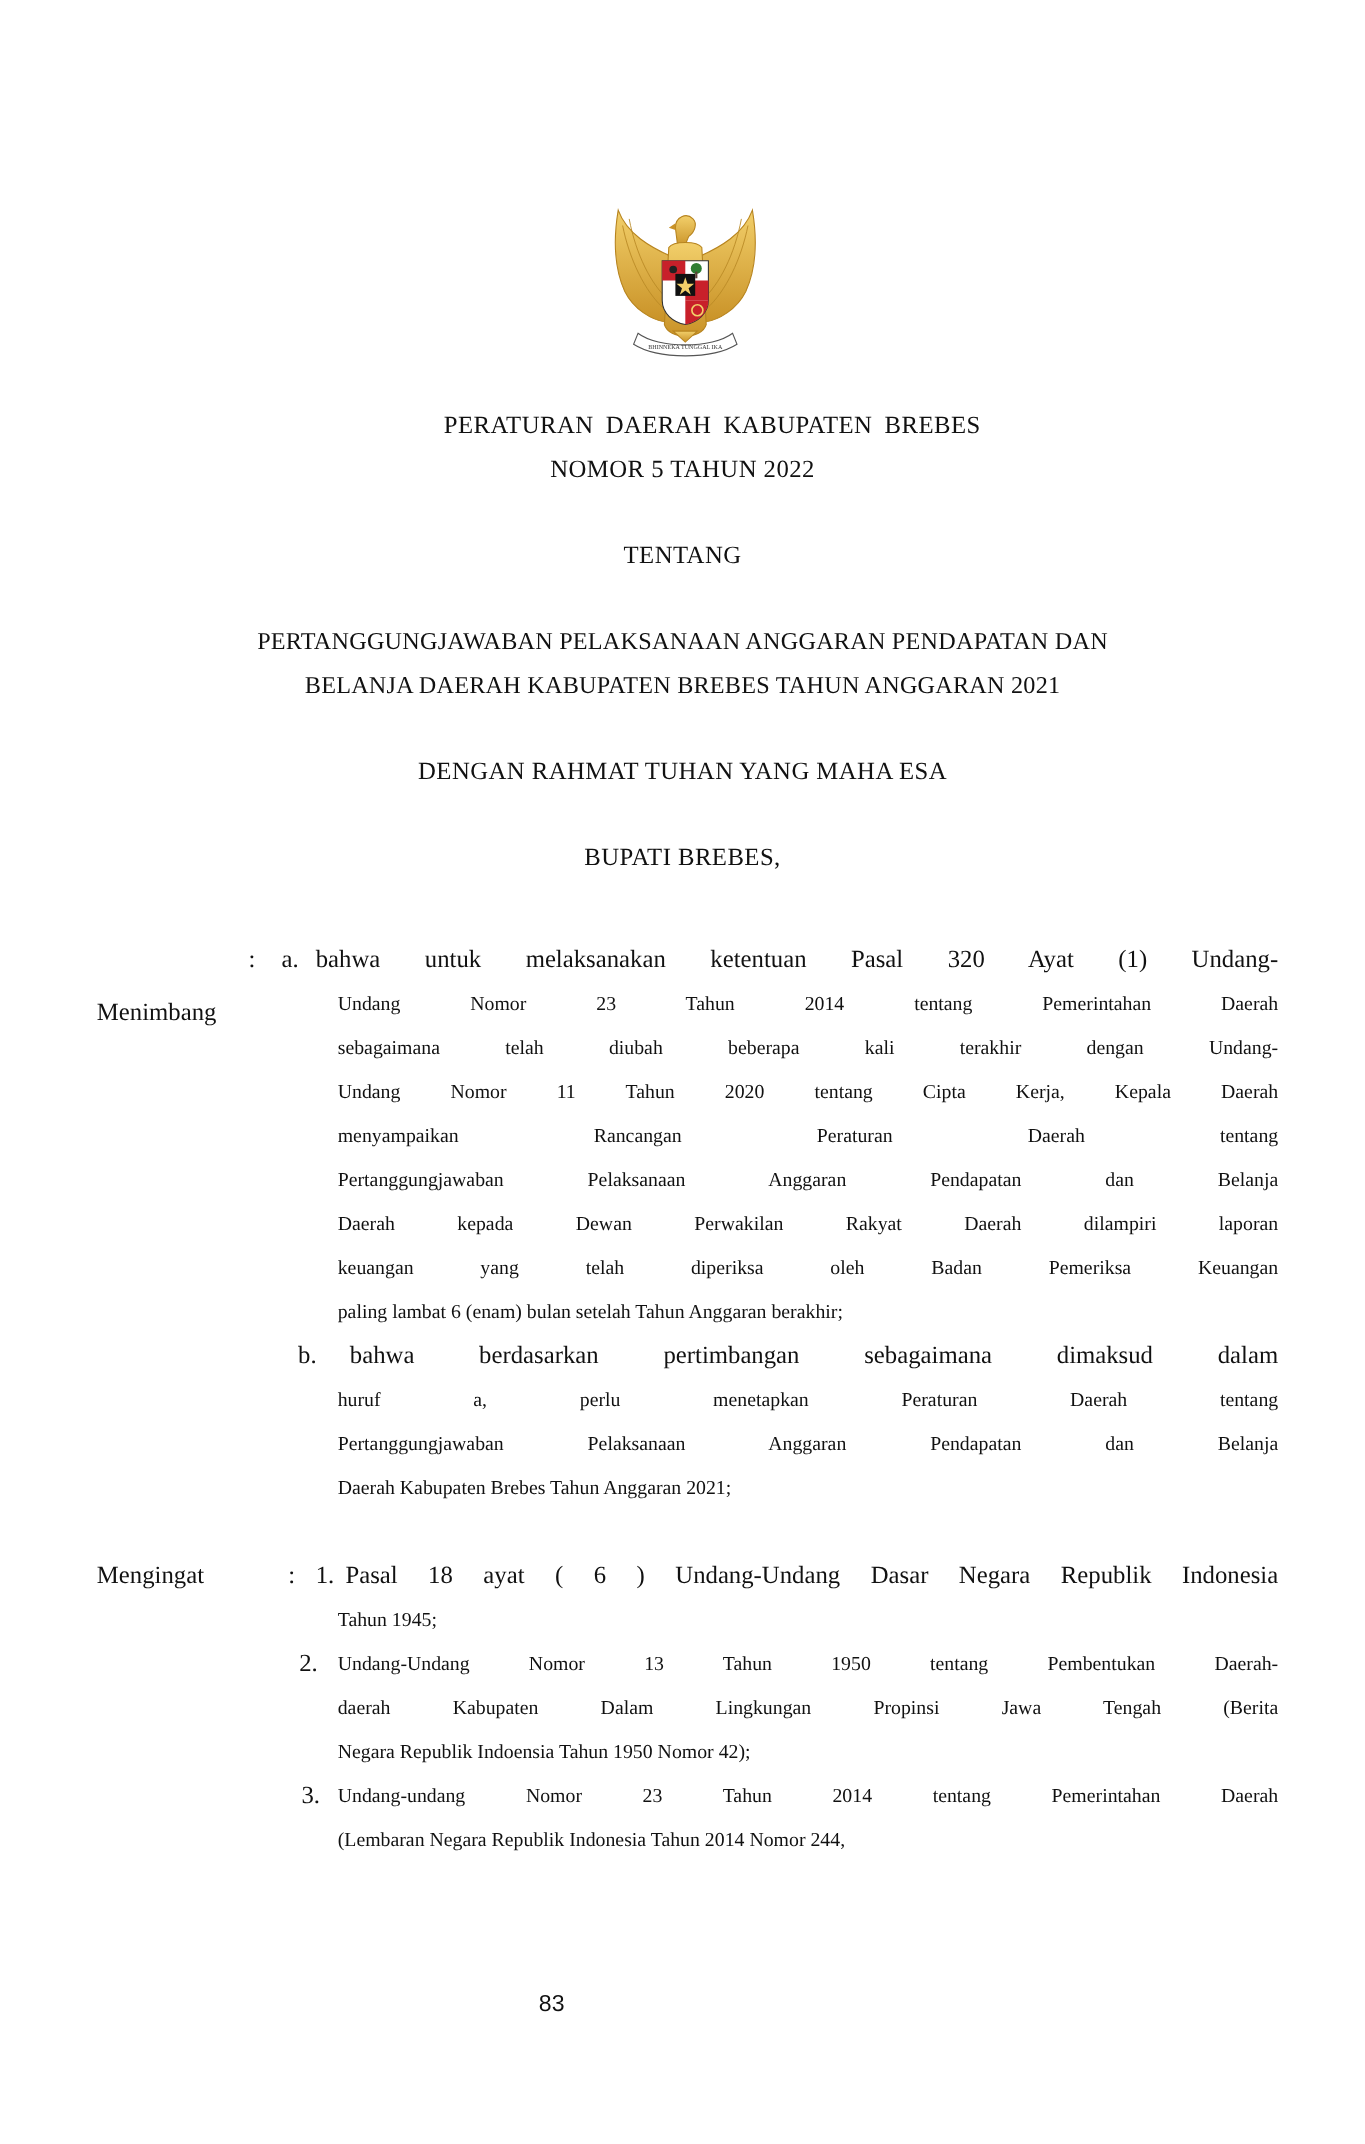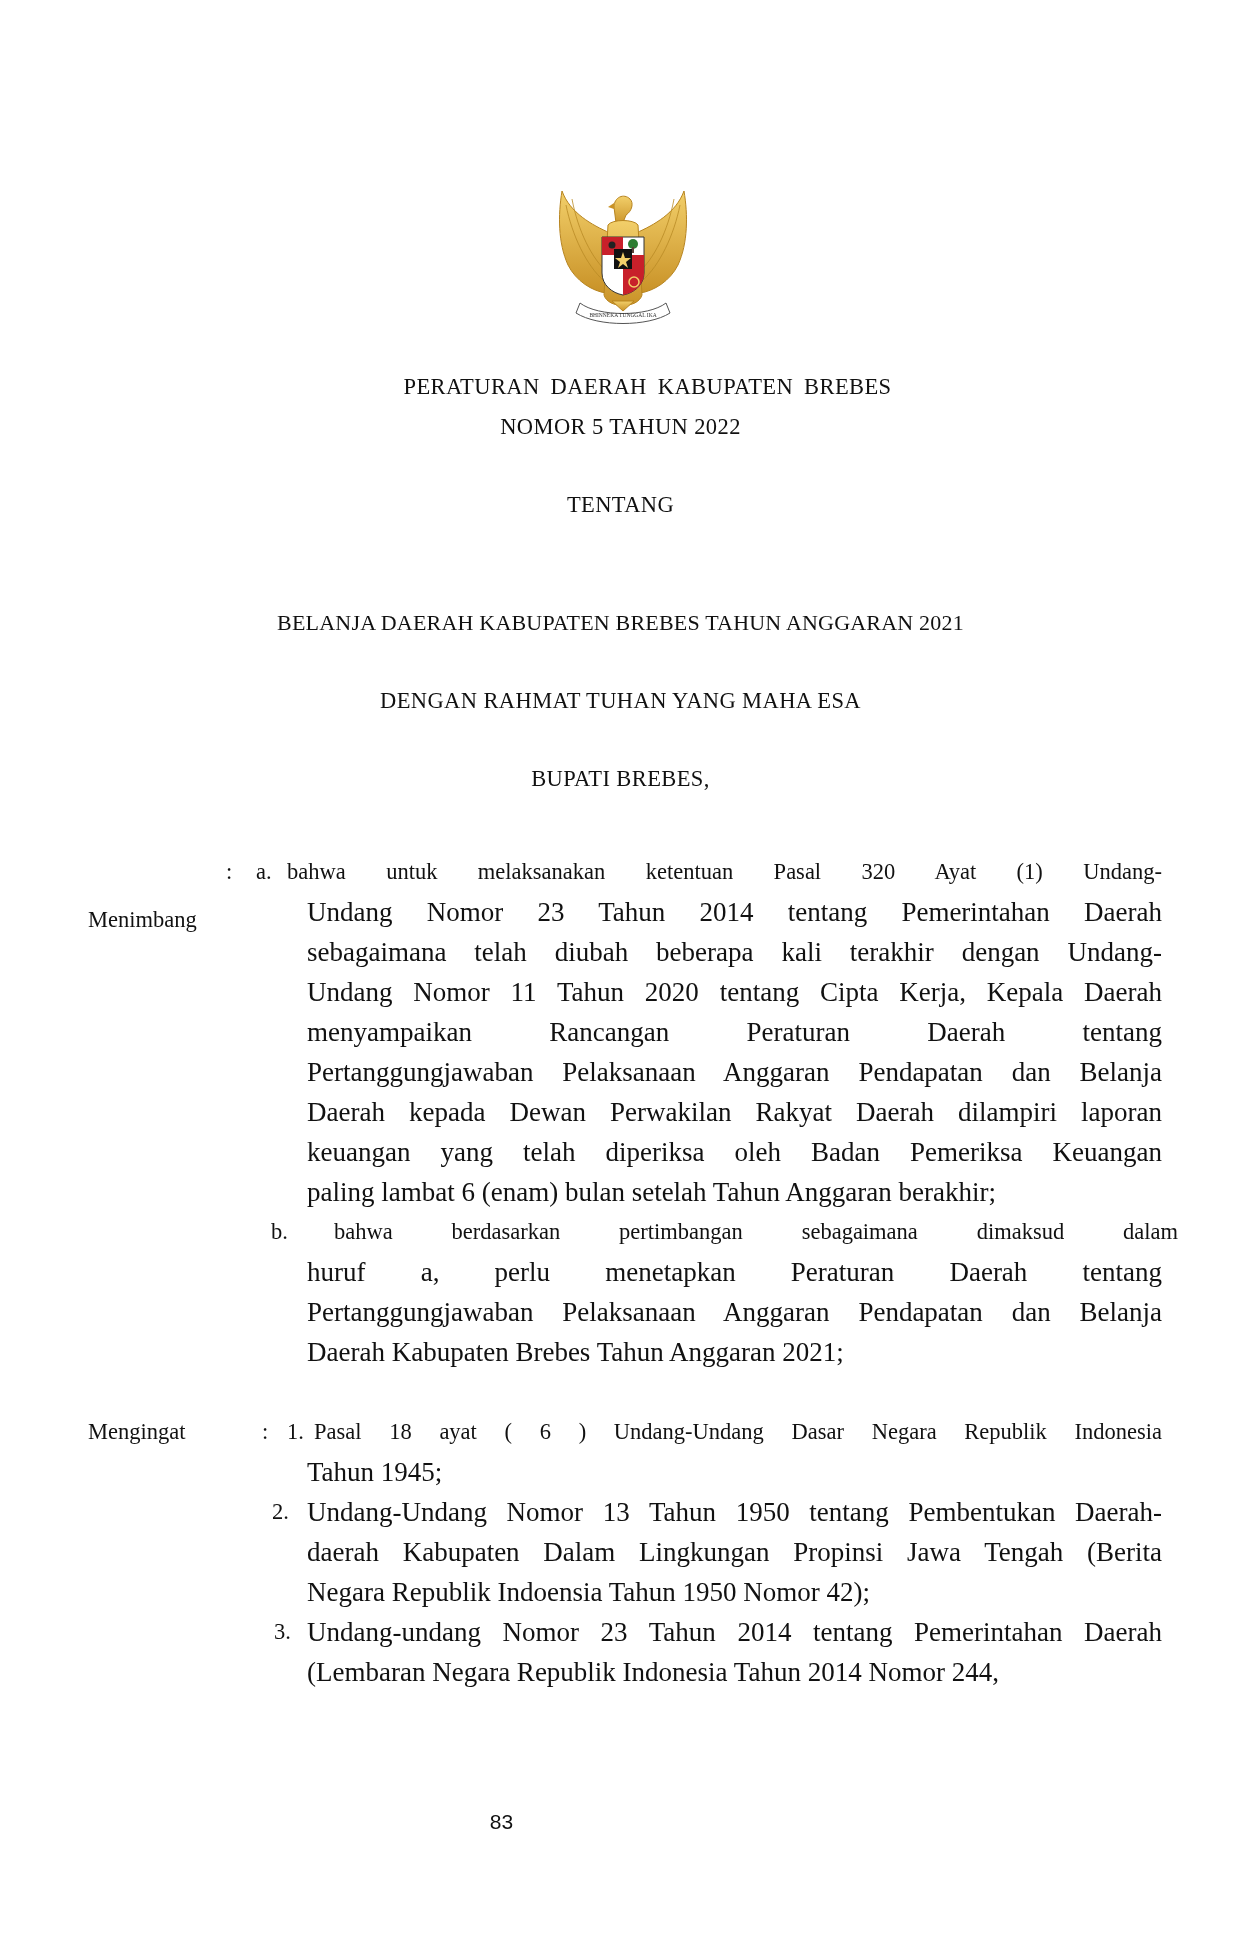--- a/index.html
+++ b/index.html
@@ -55,21 +55,21 @@
     }
     .marker {
       position: absolute;
     }
     .just {
       position: absolute;
       left: 307px;
       width: 855px;
       text-align: justify;
       text-align-last: justify;
-      font-size: 27px;
+      font-size: 18px;
       line-height: 40px;
       white-space: nowrap;
     }
     .just.last {
       text-align-last: left;
     }
     .first-line {
       position: absolute;
       width: 855px;
       font-size: 22.5px;
@@ -133,20 +133,21 @@
 
     <path d="M28 118 C46 132 96 132 114 118 L118 128 C96 142 46 142 24 128 Z" fill="#ffffff" stroke="#555" stroke-width="1"></path>
     <text x="71" y="132" text-anchor="middle" font-size="5.5" fill="#333" font-family="Liberation Serif, serif">BHINNEKA TUNGGAL IKA</text>
 
     <path d="M60 116 L71 126 L82 116 Z" fill="url(#gold)" stroke="#b7841f" stroke-width="1"></path>
   </svg>
 
   <div class="center-line wide" style="top:374px;">PERATURAN  DAERAH  KABUPATEN  BREBES</div>
   <div class="center-line" style="top:414px;">NOMOR 5 TAHUN 2022</div>
   <div class="center-line" style="top:492px;">TENTANG</div>
+  <div class="center-line" style="top:570px; font-size:22px; letter-spacing:0.2px;">PERTANGGUNGJAWABAN PELAKSANAAN ANGGARAN PENDAPATAN DAN</div>
   <div class="center-line" style="top:610px; font-size:22px; letter-spacing:0.2px;">BELANJA DAERAH KABUPATEN BREBES TAHUN ANGGARAN 2021</div>
   <div class="center-line" style="top:688px;">DENGAN RAHMAT TUHAN YANG MAHA ESA</div>
   <div class="center-line" style="top:766px;">BUPATI BREBES,</div>
 
   <div>
     <div class="row label" style="top:900px;">Menimbang</div>
     <div class="row colon" style="top:852px; left:226px;">:</div>
     <div class="row marker" style="top:852px; left:256px;">a.</div>
 
     <div>
@@ -156,21 +157,21 @@
       <div class="just" style="top: 972px; white-space: normal; height: 40px; overflow: visible;">Undang Nomor 11 Tahun 2020 tentang Cipta Kerja, Kepala Daerah</div>
       <div class="just" style="top: 1012px; white-space: normal; height: 40px; overflow: visible;">menyampaikan Rancangan Peraturan Daerah tentang</div>
       <div class="just" style="top: 1052px; white-space: normal; height: 40px; overflow: visible;">Pertanggungjawaban Pelaksanaan Anggaran Pendapatan dan Belanja</div>
       <div class="just" style="top: 1092px; white-space: normal; height: 40px; overflow: visible;">Daerah kepada Dewan Perwakilan Rakyat Daerah dilampiri laporan</div>
       <div class="just" style="top: 1132px; white-space: normal; height: 40px; overflow: visible;">keuangan yang  telah  diperiksa oleh Badan Pemeriksa Keuangan</div>
       <div class="just last" style="top: 1172px; white-space: normal; height: 40px; overflow: visible;">paling lambat 6 (enam) bulan setelah Tahun Anggaran berakhir;</div>
     </div>
 
     <div class="row marker" style="top:1212px; left:271px;">b.</div>
     <div>
-      <div class="first-line" style="top: 1212px; left: 318px; width: 844px; white-space: normal; height: 40px; overflow: visible; margin-left: 16px;">bahwa berdasarkan pertimbangan sebagaimana dimaksud dalam</div>
+      <div class="first-line" style="top: 1212px; left: 318px; width: 844px; white-space: normal; height: 40px; overflow: visible;">bahwa berdasarkan pertimbangan sebagaimana dimaksud dalam</div>
       <div class="just" style="top: 1252px; white-space: normal; height: 40px; overflow: visible;">huruf a, perlu menetapkan Peraturan Daerah tentang</div>
       <div class="just" style="top: 1292px; white-space: normal; height: 40px; overflow: visible;">Pertanggungjawaban Pelaksanaan Anggaran Pendapatan dan Belanja</div>
       <div class="just last" style="top: 1332px; white-space: normal; height: 40px; overflow: visible;">Daerah Kabupaten Brebes Tahun Anggaran 2021;</div>
     </div>
   </div>
 
   <div>
     <div class="row label" style="top:1412px;">Mengingat</div>
     <div class="row colon" style="top:1412px; left:262px;">:</div>
 

